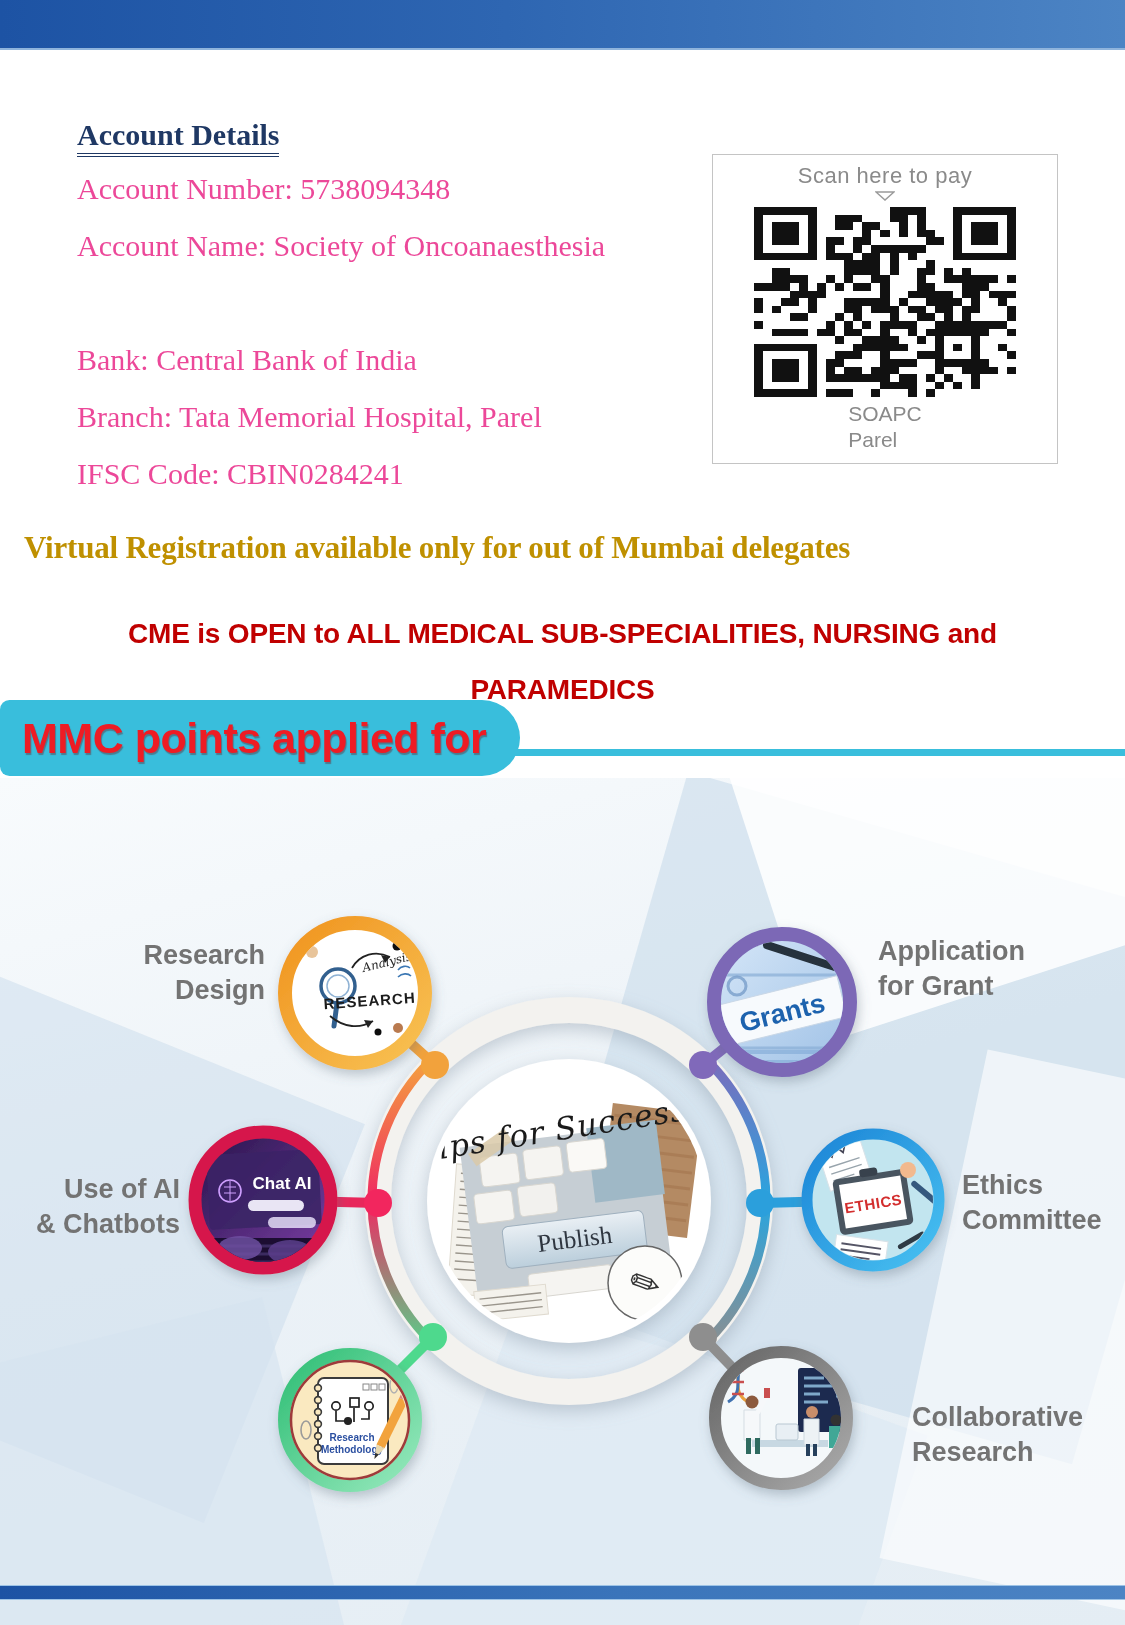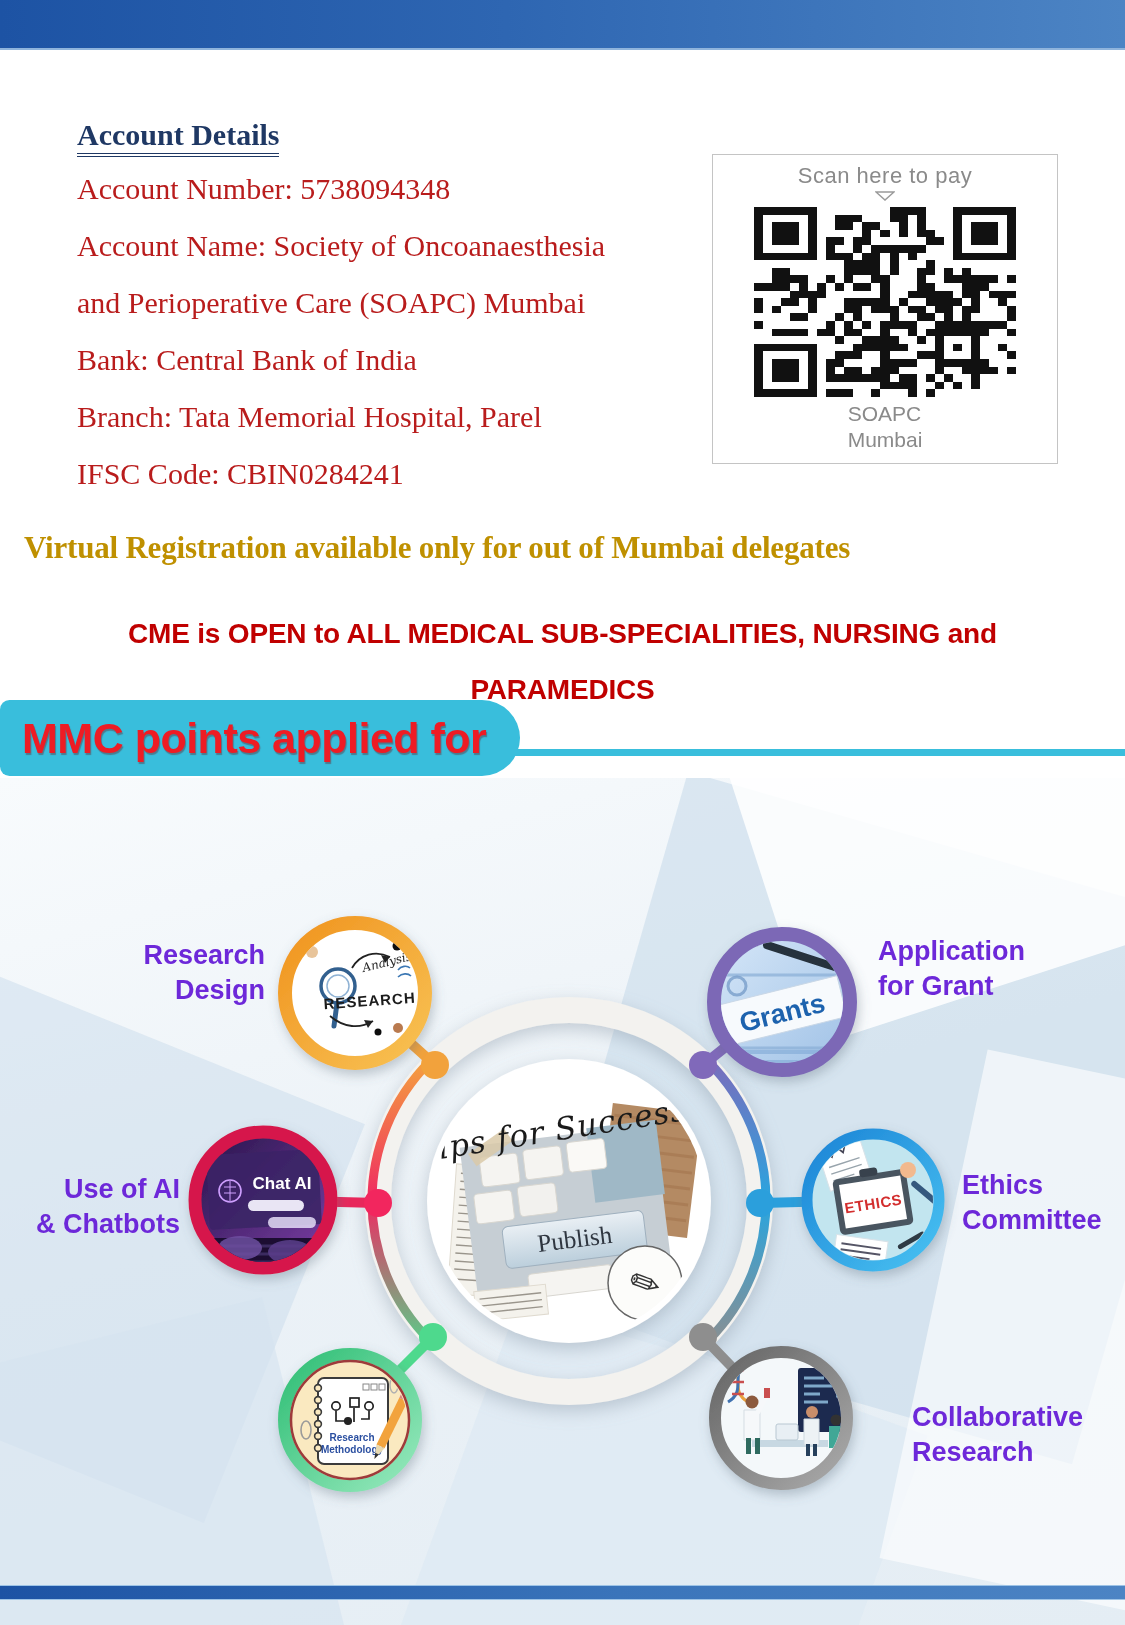--- a/index.html
+++ b/index.html
@@ -12,21 +12,21 @@
            border-bottom:2px solid #8fb4dc;}
   .bottom-bar{position:absolute;left:0;top:1585px;width:1125px;height:13px;
            background:linear-gradient(90deg,#1d53a4 0%,#3a74ba 55%,#4c84c4 100%);
            border-top:1px solid #9dc3e6;border-bottom:1px solid #9dc3e6;}
 
   
   .acct-heading{position:absolute;left:77px;top:118px;font-family:"Liberation Serif",serif;
            font-size:30px;font-weight:bold;color:#1f3864;}
   .acct-heading span{border-bottom:4px double #1f3864;padding-bottom:2px;}
   .acct-line{position:absolute;left:77px;font-family:"Liberation Serif",serif;
-           font-size:30px;color:#b91c1c;white-space:nowrap;}
+           font-size:30px;color:#ec4899;white-space:nowrap;}
 
   
   .qr-panel{position:absolute;left:712px;top:154px;width:346px;height:310px;background:#fff;
            border:1px solid #c4c4c4;box-sizing:border-box;display:flex;flex-direction:column;
            align-items:center;padding-top:8px;}
   .qr-cap-top{font-size:22px;color:#8a8a8a;letter-spacing:.5px;}
   .qr-chevron{margin-top:2px;}
   .qr-code{margin-top:6px;}
   .qr-cap-bot{font-size:21px;color:#8a8a8a;line-height:26px;text-align:left;margin-top:4px;}
 
@@ -52,21 +52,21 @@
   .p1{left:600px;top:60px;width:560px;height:560px;background:rgba(197,216,233,.55);transform:rotate(16deg);}
   .p2{left:760px;top:-90px;width:420px;height:300px;background:rgba(255,255,255,.85);transform:rotate(-18deg);}
   .p3{left:-130px;top:250px;width:430px;height:430px;background:rgba(201,219,235,.5);transform:rotate(22deg);}
   .p4{left:-70px;top:560px;width:390px;height:430px;background:rgba(214,228,240,.65);transform:rotate(-14deg);}
   .p5{left:430px;top:570px;width:430px;height:470px;background:rgba(222,233,243,.75);transform:rotate(20deg);}
   .p6{left:930px;top:300px;width:330px;height:520px;background:rgba(255,255,255,.6);transform:rotate(12deg);}
 
   .diagram-svg{position:absolute;left:0;top:840px;}
 
   
-  .spoke-label{position:absolute;font-size:27px;font-weight:bold;color:#6d28d9;line-height:35px;}
+  .spoke-label{position:absolute;font-size:27px;font-weight:bold;color:#737373;line-height:35px;}
   .spoke-label div{white-space:nowrap;}
   .lab-right{text-align:right;}
   .lab-research{left:60px;top:938px;width:205px;}
   .lab-grant{left:878px;top:934px;width:230px;}
   .lab-ai{left:30px;top:1172px;width:150px;}
   .lab-ethics{left:962px;top:1168px;width:160px;}
   .lab-manuscript{left:75px;top:1400px;width:188px;}
   .lab-collab{left:912px;top:1400px;width:220px;}
 </style>
 </head>
@@ -74,21 +74,20 @@
 
 <div class="page">
 
   <div class="top-bar"></div>
 
   <div class="acct-heading">
     <span>Account Details</span>
   </div>
   <div class="acct-line" style="top:172px">Account Number: 5738094348</div>
   <div class="acct-line" style="top:229px">Account Name: Society of Oncoanaesthesia</div>
-  <div class="acct-line" style="top:286px">and Perioperative Care (SOAPC) Mumbai</div>
   <div class="acct-line" style="top:343px">Bank: Central Bank of India</div>
   <div class="acct-line" style="top:400px">Branch: Tata Memorial Hospital, Parel</div>
   <div class="acct-line" style="top:457px">IFSC Code: CBIN0284241</div>
 
   <div class="qr-panel">
     <div class="qr-cap-top">Scan here to pay</div>
     <svg class="qr-chevron" width="20" height="10" viewBox="0 0 20 10">
       <polygon points="1,1 19,1 10,9" fill="#ffffff" stroke="#9a9a9a" stroke-width="1.5"></polygon>
     </svg>
     <svg id="qr-svg" class="qr-code" width="262" height="190" viewBox="0 0 29 25" shape-rendering="crispEdges" preserveAspectRatio="none">
@@ -352,21 +351,21 @@
         <rect x="24" y="2" width="3" height="3" fill="#111"></rect>
         <rect x="0" y="18" width="7" height="7" fill="#111"></rect>
         <rect x="1" y="19" width="5" height="5" fill="#fff"></rect>
         <rect x="2" y="20" width="3" height="3" fill="#111"></rect>
         <rect x="20" y="16" width="5" height="5" fill="#111"></rect>
         <rect x="21" y="17" width="3" height="3" fill="#fff"></rect>
         <rect x="22" y="18" width="1" height="1" fill="#111"></rect>
       </svg>
     <div class="qr-cap-bot">
       <div>SOAPC</div>
-      <div>Mumbai</div>
+      <div>Parel</div>
     </div>
   </div>
 
   <div class="gold-note">Virtual Registration available only for out of Mumbai delegates</div>
   <div class="cme-note">CME is OPEN to ALL MEDICAL SUB-SPECIALITIES, NURSING and PARAMEDICS</div>
 
   <div class="mmc-pill">
     <div class="txt">MMC points applied for</div>
   </div>
   <div class="mmc-line"></div>

